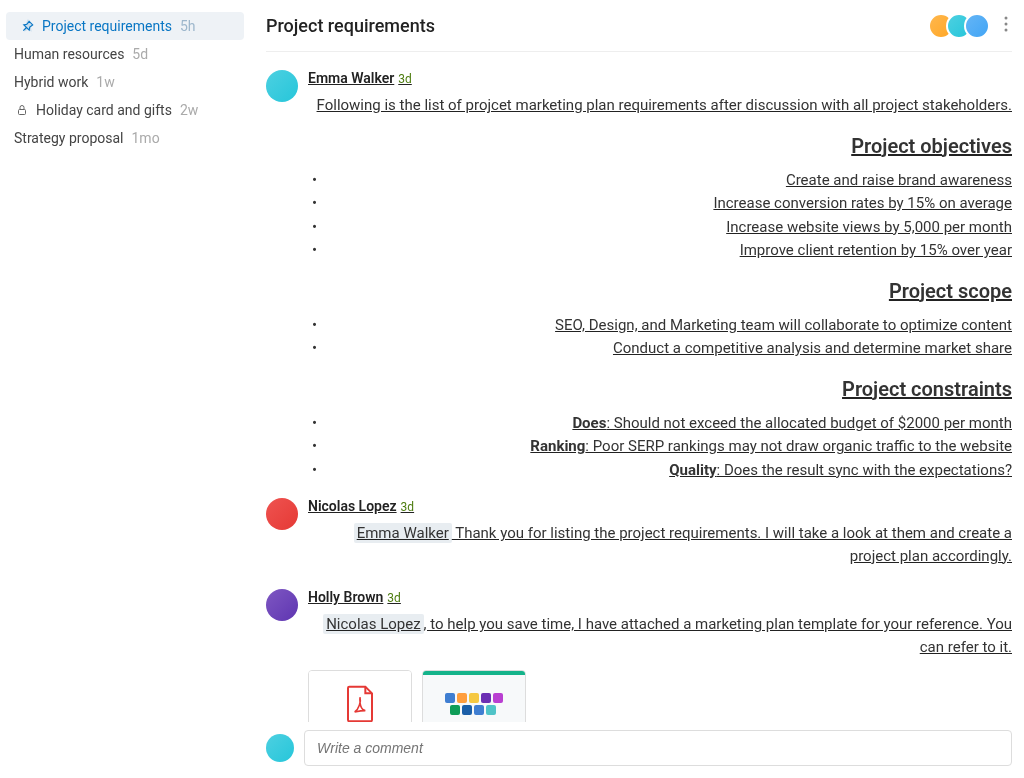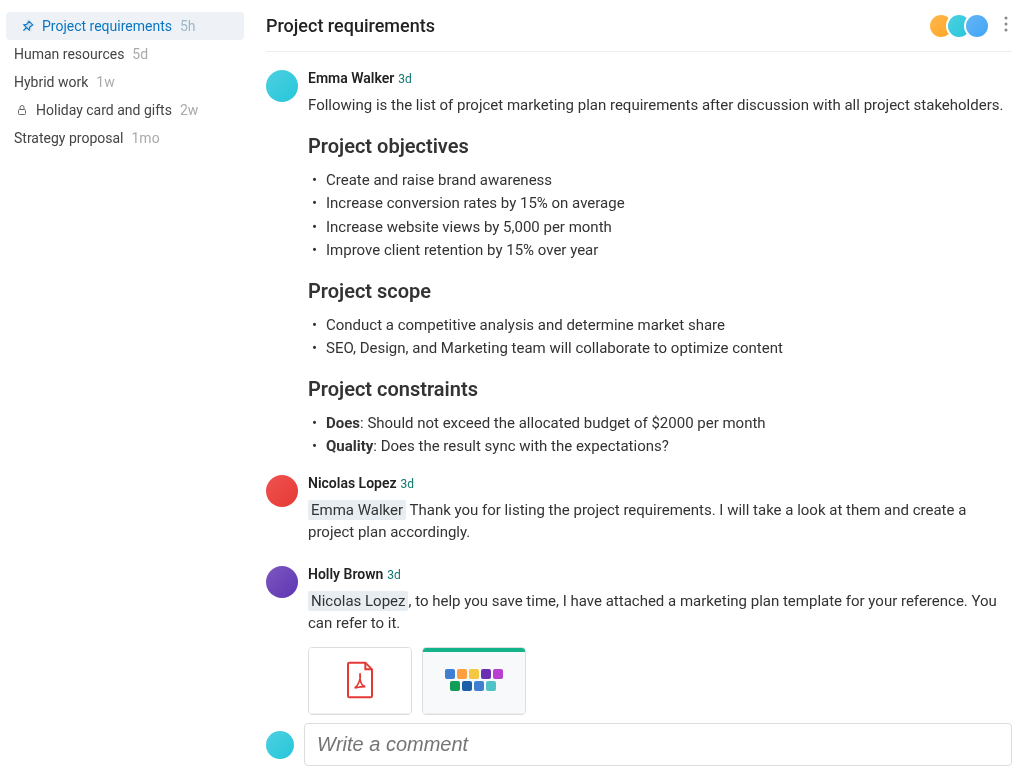--- a/index.html
+++ b/index.html
@@ -12,42 +12,42 @@
 .sidebar-item .time { color: #aaa; font-size: 14px; margin-left: 8px; text-align: center; }
 .sidebar-item.active .time { color: #9db7cc; }
 
 .main { flex: 1; display: flex; flex-direction: column; padding: 0 12px 0 16px; overflow: hidden; }
 .header { display: flex; align-items: center; padding: 12px 0 12px 0; border-bottom: 1px solid #eee; }
 .header-title { font-size: 18px; font-weight: 500; flex: 1; }
 .avatar-stack { display: flex; }
 .avatar { width: 26px; height: 26px; border-radius: 50%; border: 2px solid #fff; margin-left: -8px; background: #ddd; display: inline-flex; align-items: center; justify-content: center; }
 .more-btn { margin-left: 10px; color: #888; cursor: pointer; padding: 4px; }
 
-.content { flex: 1; overflow-y: auto; padding-top: 10px; padding-bottom: 10px; }
+.content { flex: 1; overflow-y: auto; padding-top: 10px; padding-bottom: 10px; text-decoration: underline; }
 .comment { display: flex; padding: 8px 0; }
 .comment-avatar { width: 32px; height: 32px; border-radius: 50%; flex-shrink: 0; margin-right: 10px; background: #ccc; }
 .comment-body { flex: 1; }
 .comment-head { display: flex; align-items: baseline; }
 .comment-author { font-weight: 600; font-size: 14px; }
-.comment-time { color: #0f766e; font-size: 12px; margin-left: 4px; }
-.comment-text { margin-top: 8px; font-size: 15px; line-height: 1.5; color: #333; }
+.comment-time { color: #4d7c0f; font-size: 12px; margin-left: 4px; }
+.comment-text { margin-top: 8px; font-size: 15px; line-height: 1.5; color: #333; text-align: right; }
 .comment-text p { margin: 6px 0; }
 .comment-text h4 { font-weight: 600; font-size: 20px; margin-top: 14px; margin-bottom: 8px; }
 .comment-text ul { list-style: none; padding-left: 18px; }
 .comment-text li { position: relative; padding-left: 0; margin: 1px 0; }
 .comment-text li::before { content: "•"; position: absolute; left: -14px; color: #333; }
 .mention { background: #e8edf1; border-radius: 2px; padding: 1px 3px; color: #333; }
 
 .attachments { display: flex; gap: 10px; margin-top: 12px; }
 .attachment { width: 104px; border: 1px solid #ddd; border-radius: 4px; overflow: hidden; cursor: pointer; }
 .attachment-thumb { height: 66px; display: flex; align-items: center; justify-content: center; background: #fff; border-bottom: 1px solid #eee; }
 
 .compose { display: flex; align-items: center; padding: 8px 0 12px 0; }
 .compose-avatar { width: 28px; height: 28px; border-radius: 50%; background: #ccc; margin-right: 10px; flex-shrink: 0; }
-.compose-input { flex: 1; border: 1px solid #ddd; border-radius: 4px; padding: 9px 12px; font-size: 20px; color: #999; font-style: italic; }
+.compose-input { flex: 1; border: 1px solid #ddd; border-radius: 4px; padding: 9px 12px; font-size: 14px; color: #999; font-style: italic; }
 
 .av-cyan { background: linear-gradient(135deg, #4dd0e1, #26c6da); }
 .av-red { background: linear-gradient(135deg, #ef5350, #e53935); }
 .av-purple { background: linear-gradient(135deg, #7e57c2, #5e35b1); }
 .av-orange { background: linear-gradient(135deg, #ffb74d, #ffa726); }
 .av-blue { background: linear-gradient(135deg, #64b5f6, #42a5f5); }
 
 .hex-thumb { background: linear-gradient(#14b38a, #14b38a) top / 100% 4px no-repeat, #f7f9fa; display: flex; align-items: center; justify-content: center; }
 .hex-row { display: flex; gap: 2px; }
 .hex { width: 10px; height: 10px; border-radius: 2px; }
@@ -124,27 +124,28 @@
           <h4>Project objectives</h4>
           <ul>
             <li>Create and raise brand awareness</li>
             <li>Increase conversion rates by 15% on average</li>
             <li>Increase website views by 5,000 per month</li>
             <li>Improve client retention by 15% over year</li>
           </ul>
 
           <h4>Project scope</h4>
           <ul>
+            <li>SEO, Design, and Marketing team will collaborate to optimize content</li>
             <li>Conduct a competitive analysis and determine market share</li>
-            <li>SEO, Design, and Marketing team will collaborate to optimize content</li>
           </ul>
 
           <h4>Project constraints</h4>
           <ul>
             <li><strong>Does</strong><span>: Should not exceed the allocated budget of $2000 per month</span></li>
+            <li><strong>Ranking</strong><span>: Poor SERP rankings may not draw organic traffic to the website</span></li>
             <li><strong>Quality</strong><span>: Does the result sync with the expectations?</span></li>
           </ul>
         </div>
       </div>
     </div>
 
     <div class="comment">
       <div class="comment-avatar av-red"></div>
       <div class="comment-body">
         <div class="comment-head">

